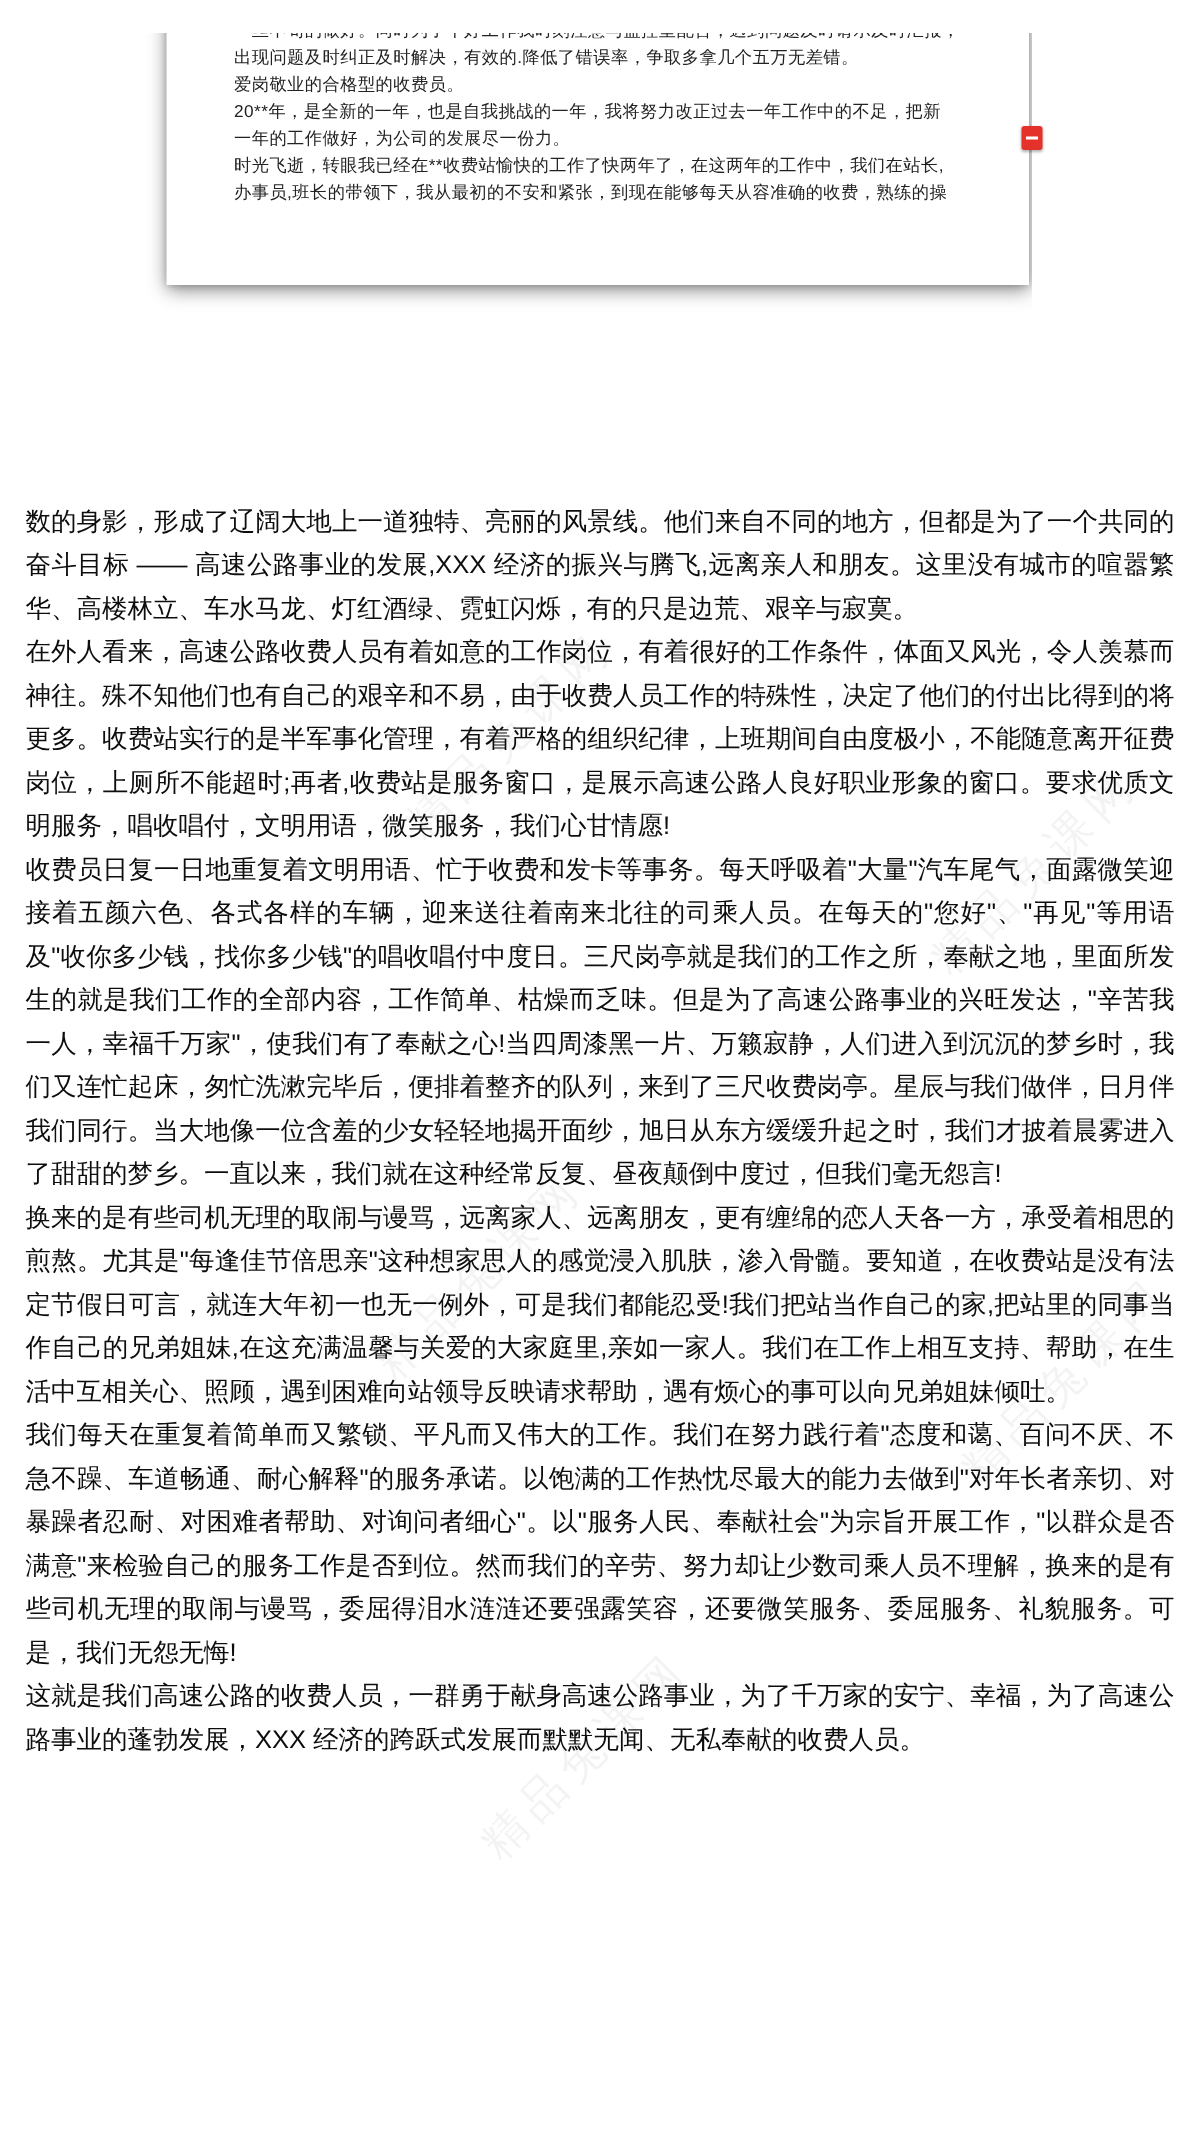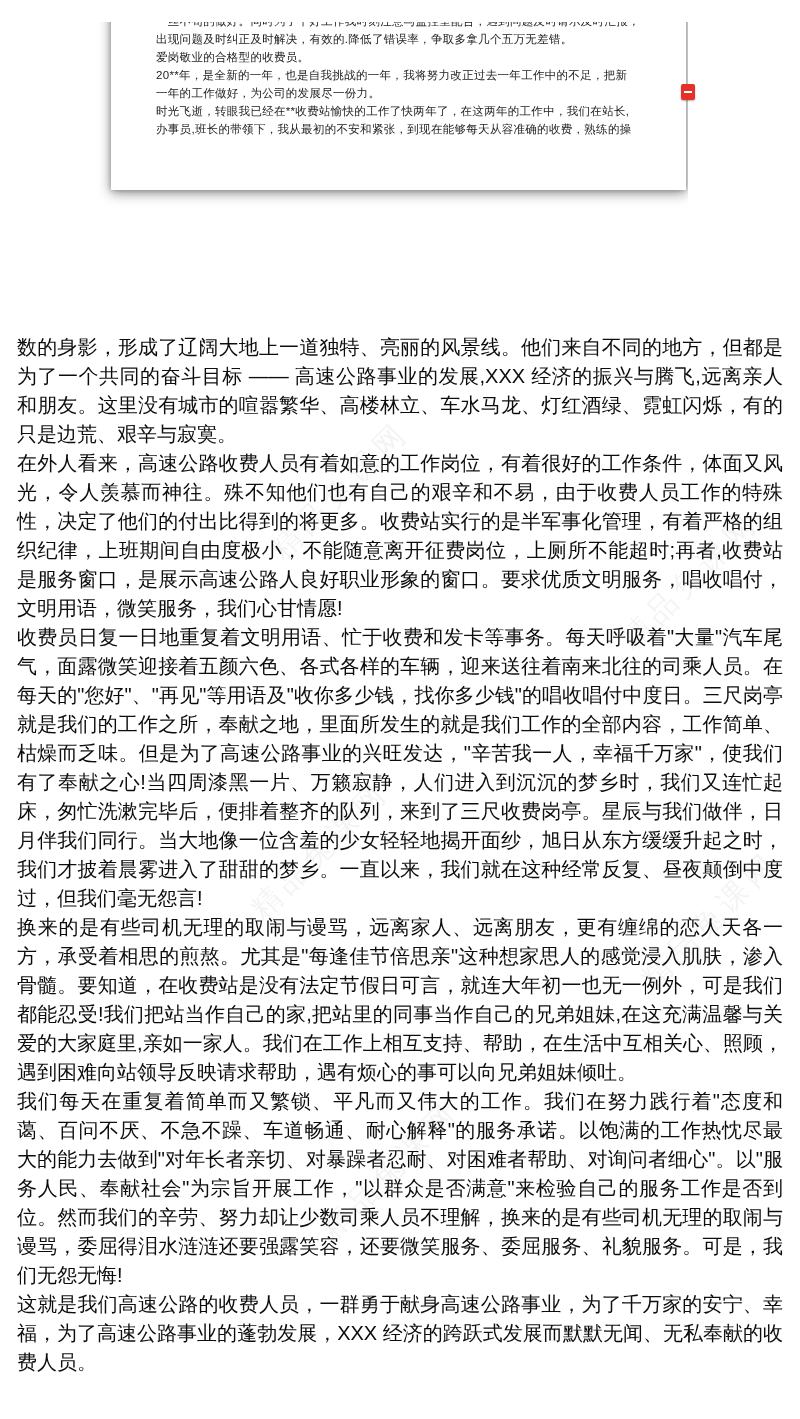--- a/index.html
+++ b/index.html
@@ -63,21 +63,21 @@
     background: #ffffff;
   }
 
   
   .article {
     position: absolute;
     left: 17px;
     top: 333px;
     width: 766px;
     color: #0d0d0d;
-    font-size: 20px;
+    font-size: 17px;
     line-height: 29px;
     text-align: justify;
   }
   .article p {
     margin: 0;
     word-break: break-all;
   }
 
   
   .watermark {

